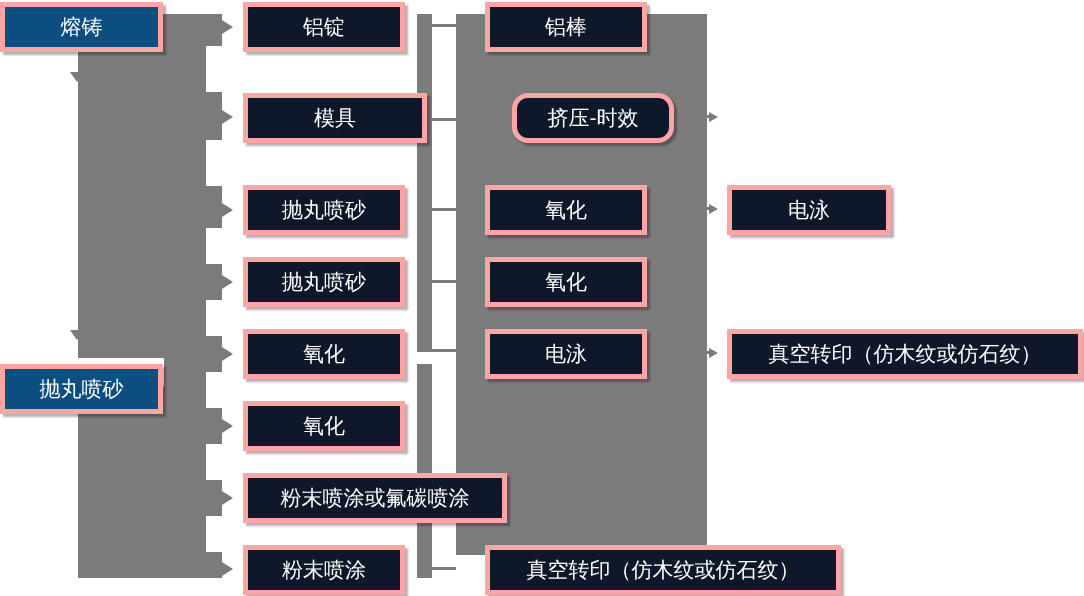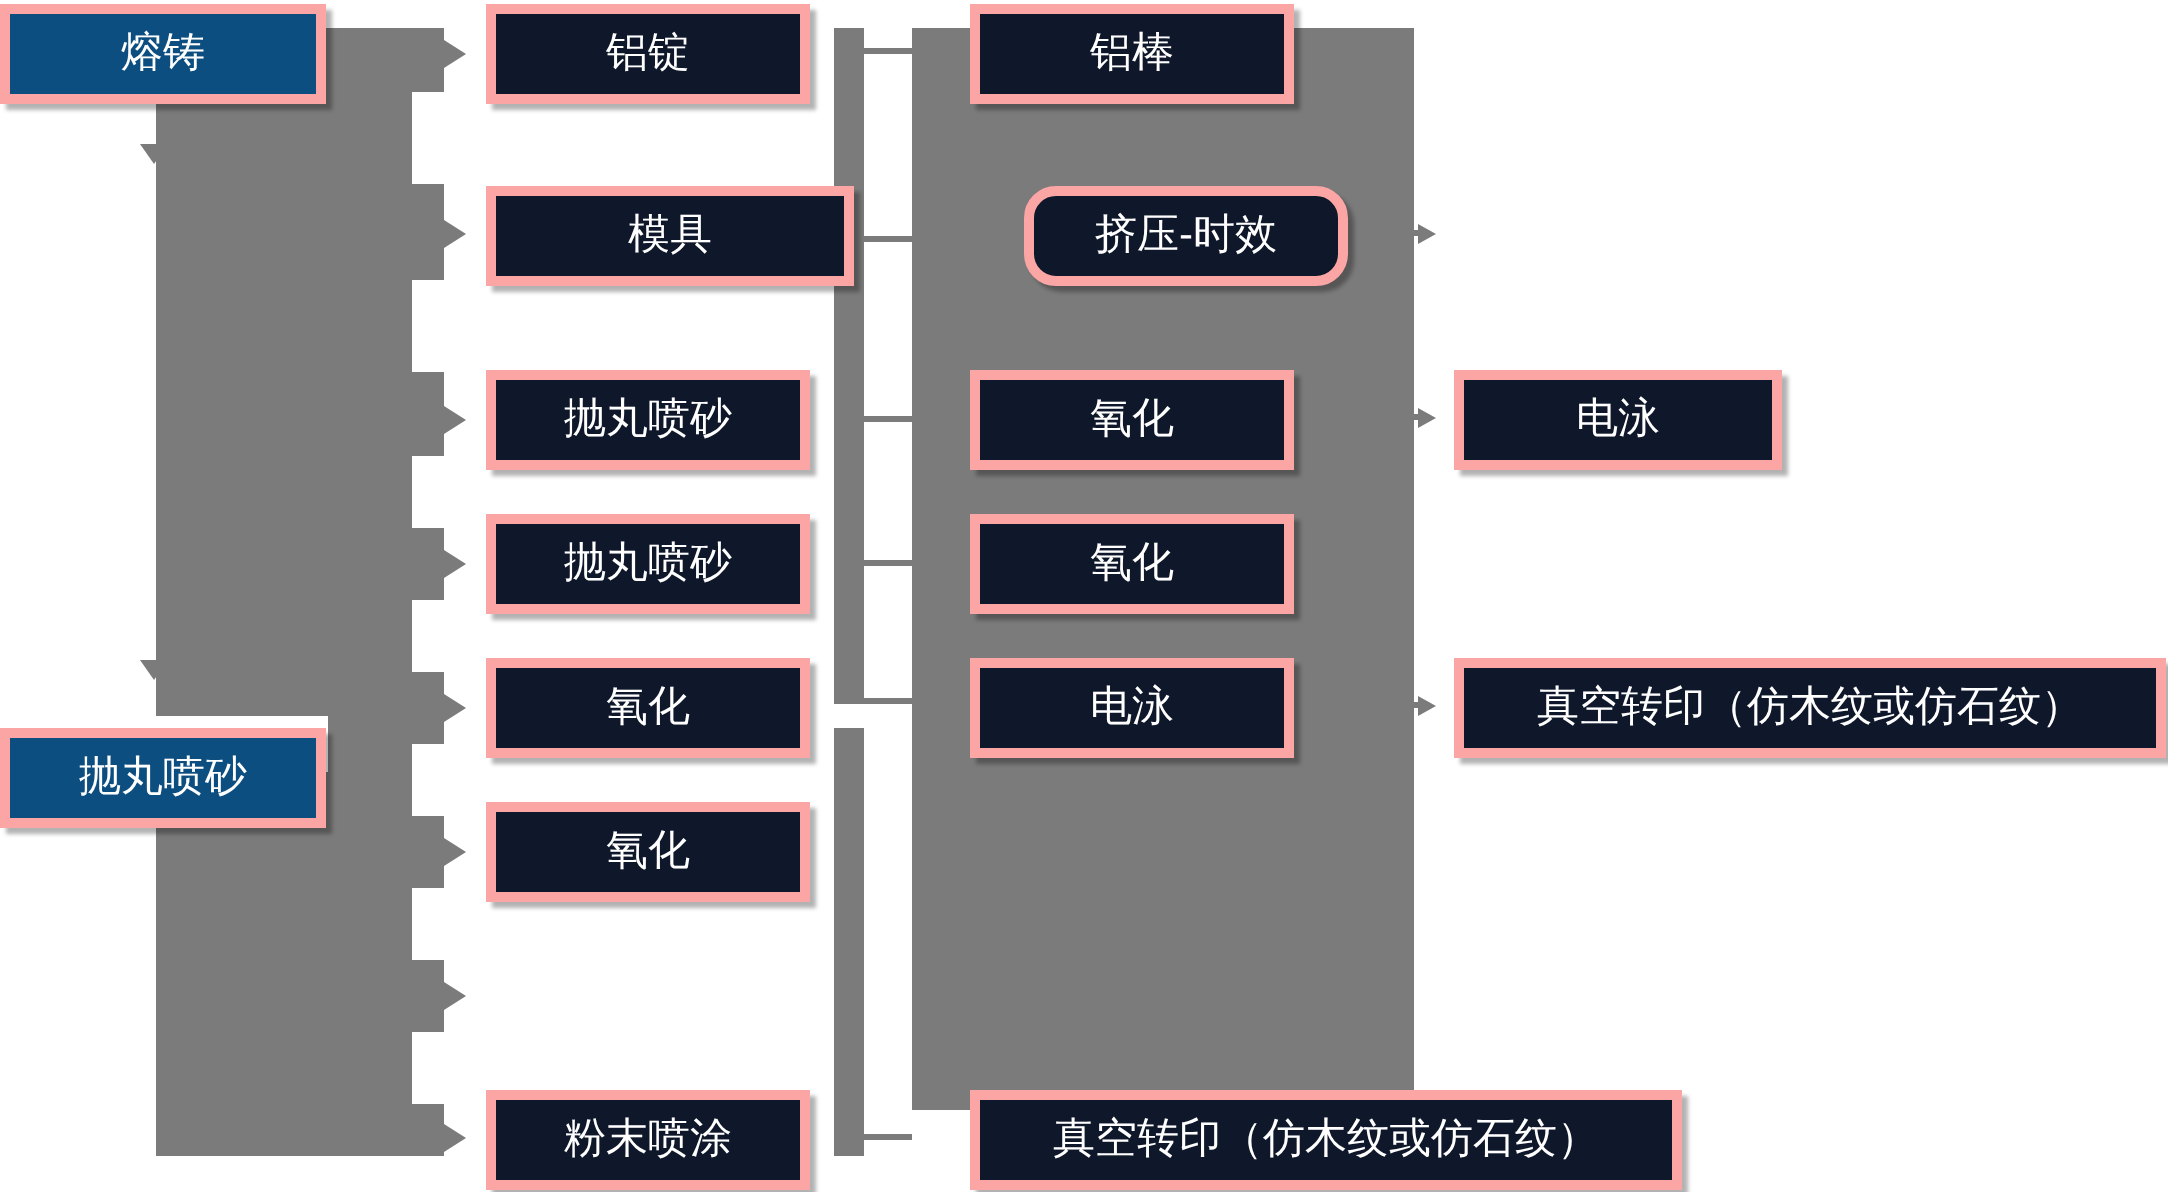--- a/index.html
+++ b/index.html
@@ -147,20 +147,23 @@
   </div>
   <div class="node primary" style="left:243px; top:257px; width:162px; height:50px;">
     <span>抛丸喷砂</span>
   </div>
   <div class="node primary" style="left:243px; top:329px; width:162px; height:50px;">
     <span>氧化</span>
   </div>
   <div class="node primary" style="left:243px; top:401px; width:162px; height:50px;">
     <span>氧化</span>
   </div>
+  <div class="node primary" style="left:243px; top:473px; width:264px; height:50px;">
+    <span>粉末喷涂或氟碳喷涂</span>
+  </div>
   <div class="node primary" style="left:243px; top:545px; width:162px; height:50px;">
     <span>粉末喷涂</span>
   </div>
 
   <div class="node primary" style="left:485px; top:2px; width:162px; height:50px;text-align:right;">
     <span>铝棒</span>
   </div>
   <div class="node primary" style="left:512px; top:93px; width:162px; height:50px;border-radius:16px;">
     <span>挤压-时效</span>
   </div>

